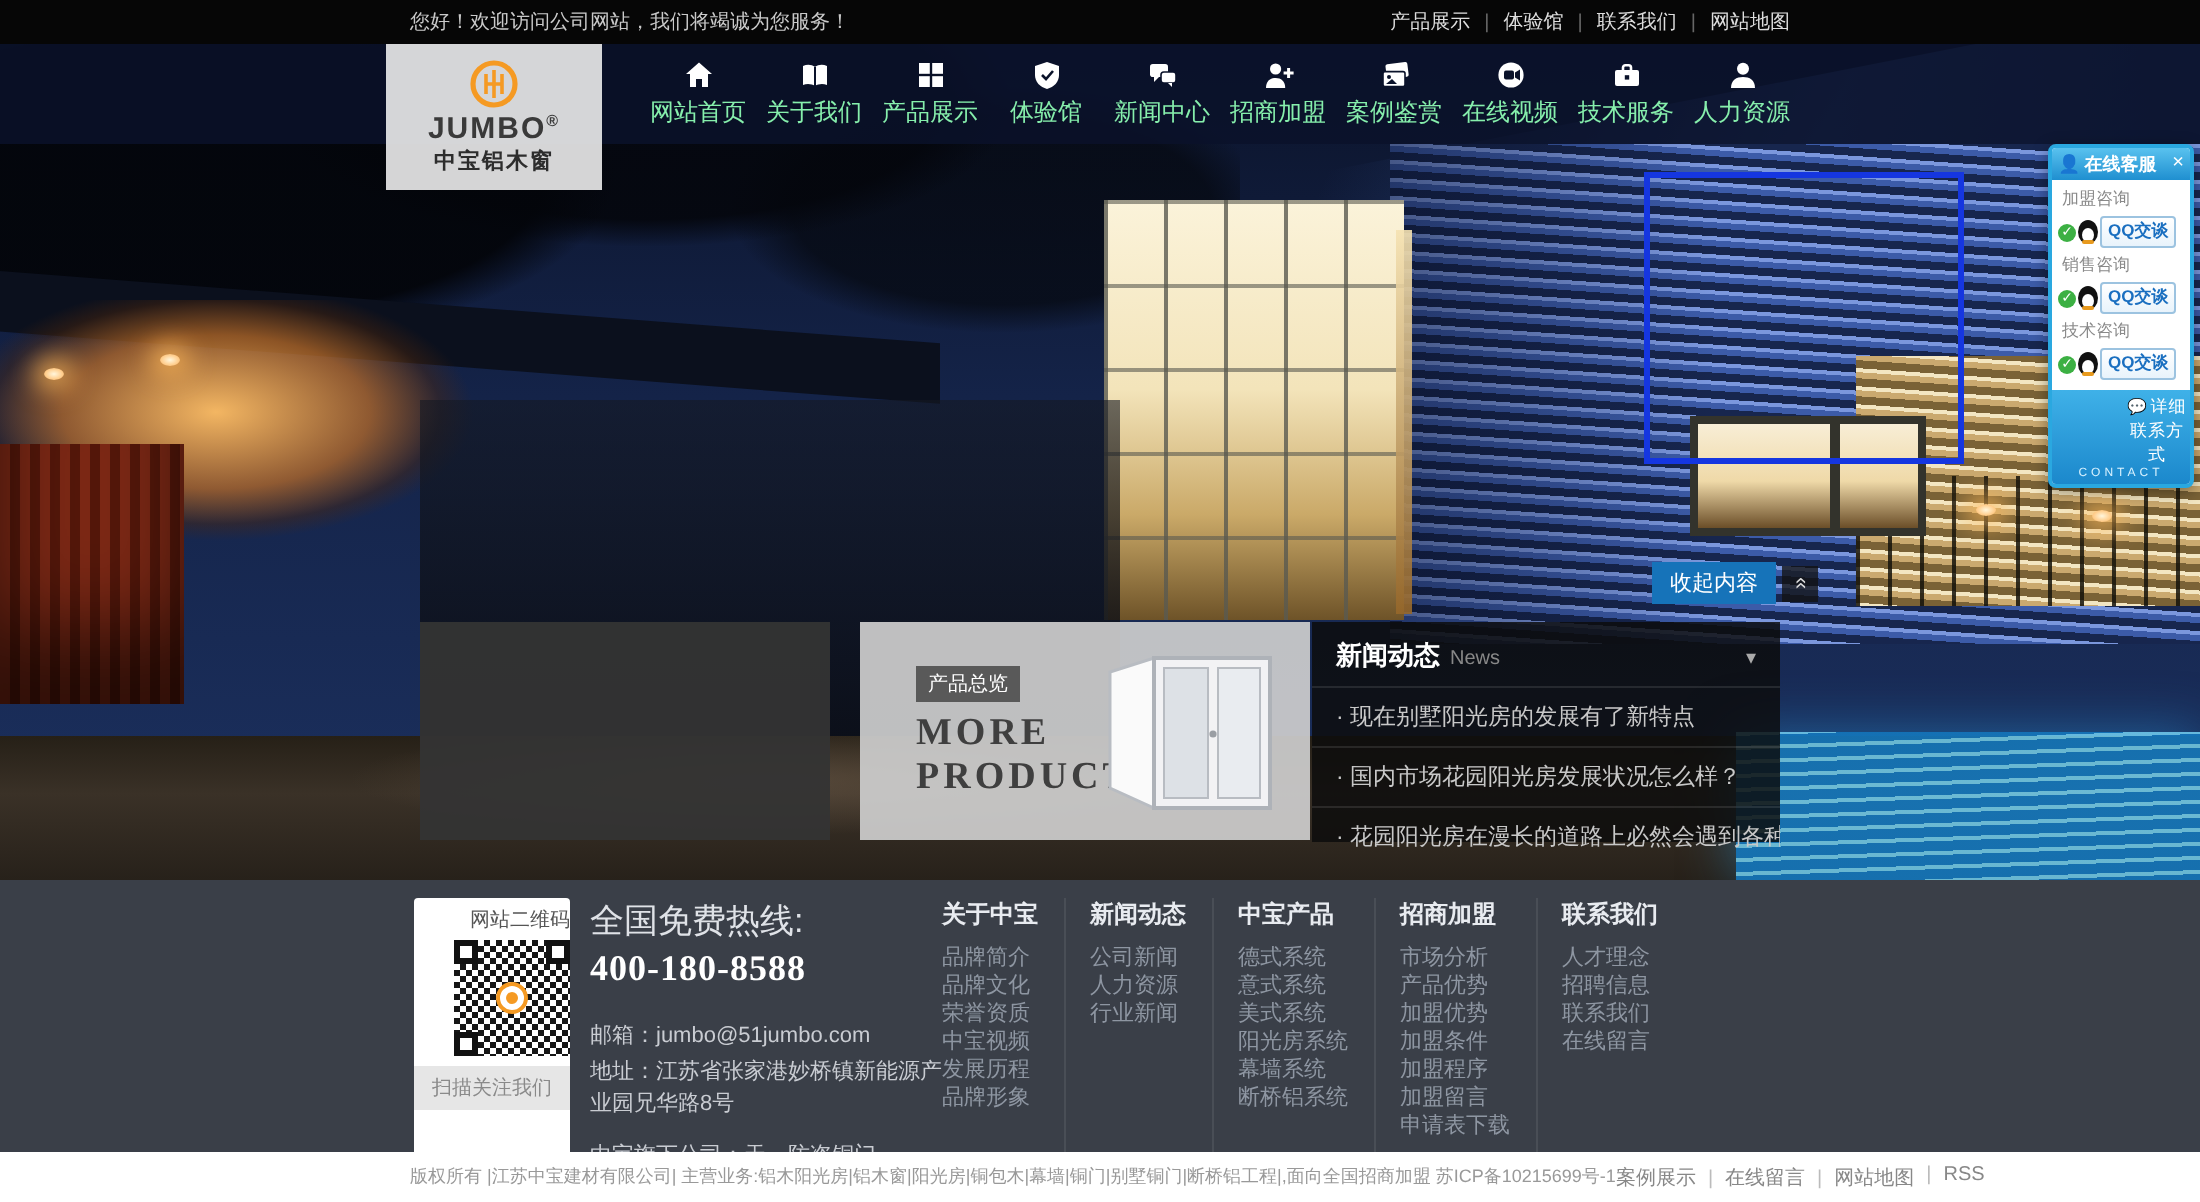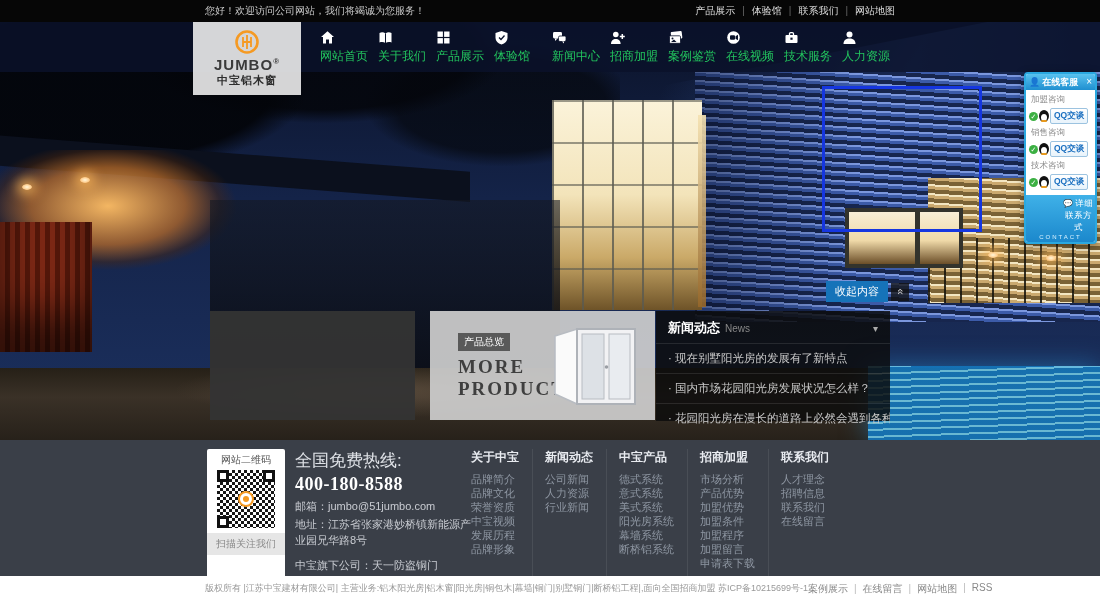--- a/index.html
+++ b/index.html
@@ -64,22 +64,22 @@
     display:flex;align-items:center;justify-content:space-between;padding:0 205px;
     font-size:10px;color:#c9c9c9;}
   .topbar ul{list-style:none;margin:0;padding:0;display:flex;}
   .topbar li{color:#ddd;cursor:pointer;white-space:nowrap;}
   .topbar li + li::before{content:"|";color:#666;margin:0 7px;}
 
   
   .navbar{position:absolute;left:0;top:22px;width:1100px;height:50px;z-index:20;
     background:rgba(10,18,42,.86);}
   .nav{position:absolute;left:320px;top:0;height:50px;display:flex;}
-  .nav-item{width:58px;height:50px;display:flex;flex-direction:column;
-    justify-content:center;color:#22c55e;cursor:pointer;}
+  .nav-item{width:58px;height:50px;display:flex;flex-direction:column;align-items:center;
+    justify-content:center;color:#86efac;cursor:pointer;}
   .nav-item svg{width:15px;height:15px;margin-bottom:3px;}
   .nav-item .nlabel{font-size:12px;white-space:nowrap;}
 
   
   .logo-box{position:absolute;left:193px;top:22px;width:108px;height:73px;z-index:25;
     background:rgba(236,236,236,.9);display:flex;flex-direction:column;align-items:center;
     justify-content:center;cursor:pointer;}
   .logo-ring{width:26px;height:26px;}
   .logo-name{font-size:15px;font-weight:bold;color:#3a3a3a;letter-spacing:1px;line-height:1.1;margin-top:2px;}
   .logo-name sup{font-size:8px;}
@@ -137,36 +137,36 @@
   .news-sub{font-size:10px;color:#888;margin-left:5px;flex:1;}
   .news-caret{font-size:10px;color:#aaa;cursor:pointer;}
   .news ul{list-style:none;margin:0;padding:0;}
   .news li{border-top:1px solid rgba(255,255,255,.1);padding:7px 12px;font-size:11.5px;
     color:#c8c8c8;white-space:nowrap;overflow:hidden;cursor:pointer;}
 
   
   .footer{position:absolute;left:0;top:440px;width:1100px;height:136px;background:#3a3f48;z-index:10;
     display:flex;padding:9px 0 0 207px;}
   .qr-card{width:78px;height:143px;background:#fff;border-radius:2px;display:flex;
-    flex-direction:column;align-items:center;flex:0 0 auto;}
+    flex-direction:column;align-items:flex-end;flex:0 0 auto;}
   .qr-title{font-size:10px;color:#555;padding:4px 0 2px;}
   .qr{position:relative;width:58px;height:58px;margin-top:1px;
     background:repeating-conic-gradient(#161616 0 25%,#fff 0 50%) 0 0/6px 6px;}
   .qr-f{position:absolute;width:12px;height:12px;border:3px solid #111;background:#fff;}
   .qr-f.tl{left:0;top:0;} .qr-f.tr{right:0;top:0;} .qr-f.bl{left:0;bottom:0;}
   .qr-c{position:absolute;left:21px;top:21px;width:16px;height:16px;border-radius:50%;
     background:#fff;border:2px solid #f59a23;}
   .qr-c::after{content:"";position:absolute;left:3px;top:3px;width:6px;height:6px;border-radius:50%;
     background:#f59a23;}
   .qr-caption{margin-top:5px;width:100%;background:#e6e6e6;color:#8a8a8a;font-size:10px;
     text-align:center;padding:4px 0;}
   .contact{width:176px;margin-left:10px;flex:0 0 auto;color:#c9ccd2;}
   .ct-hotline-label{font-size:17px;color:#dfe2e7;margin-bottom:2px;}
   .ct-hotline{font-family:"Liberation Serif","DejaVu Serif",serif;font-size:18px;font-weight:bold;
-    color:#fff;letter-spacing:.5px;margin-bottom:4px;}
+    color:#fff;letter-spacing:.5px;margin-bottom:16px;}
   .ct-line{font-size:11px;line-height:1.45;margin-bottom:2px;}
   .ct-sub{font-size:11px;margin-top:9px;}
   .fcols{display:flex;}
   .fcol{padding:0 13px 0 0;margin-right:12px;border-right:1px solid rgba(255,255,255,.08);}
   .fcol:last-child{border-right:none;}
   .fcol h4{margin:0 0 6px;font-size:12px;font-weight:bold;color:#e8ebf0;white-space:nowrap;}
   .fcol ul{list-style:none;margin:0;padding:0;}
   .fcol li{font-size:11px;line-height:14px;color:#8e96a2;white-space:nowrap;cursor:pointer;}
 
   

